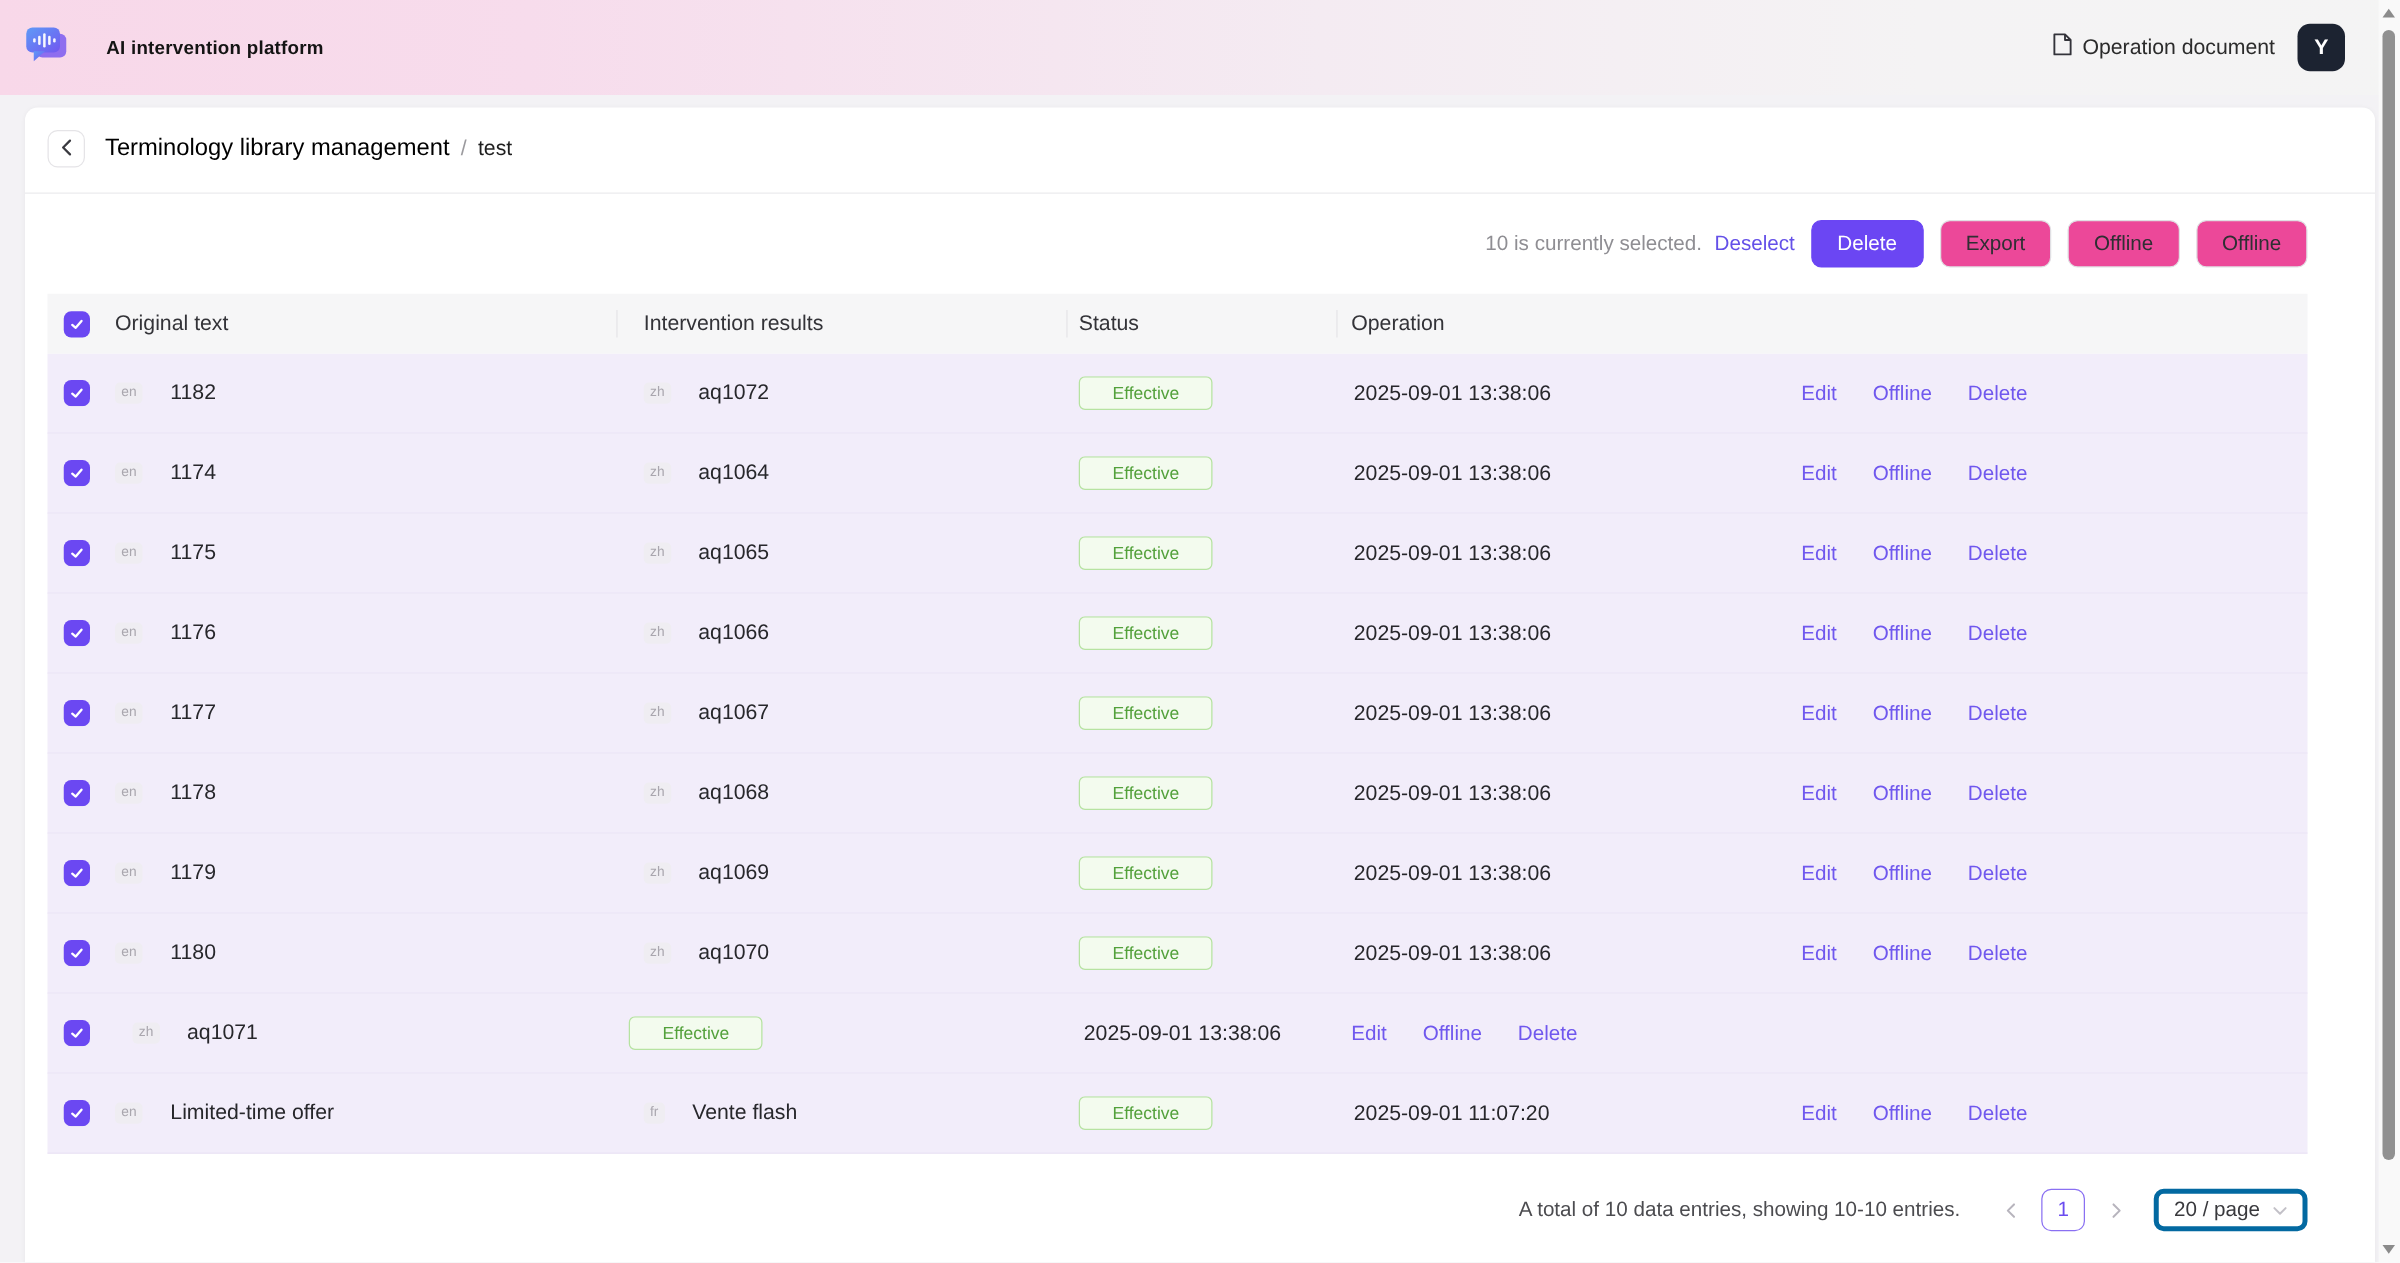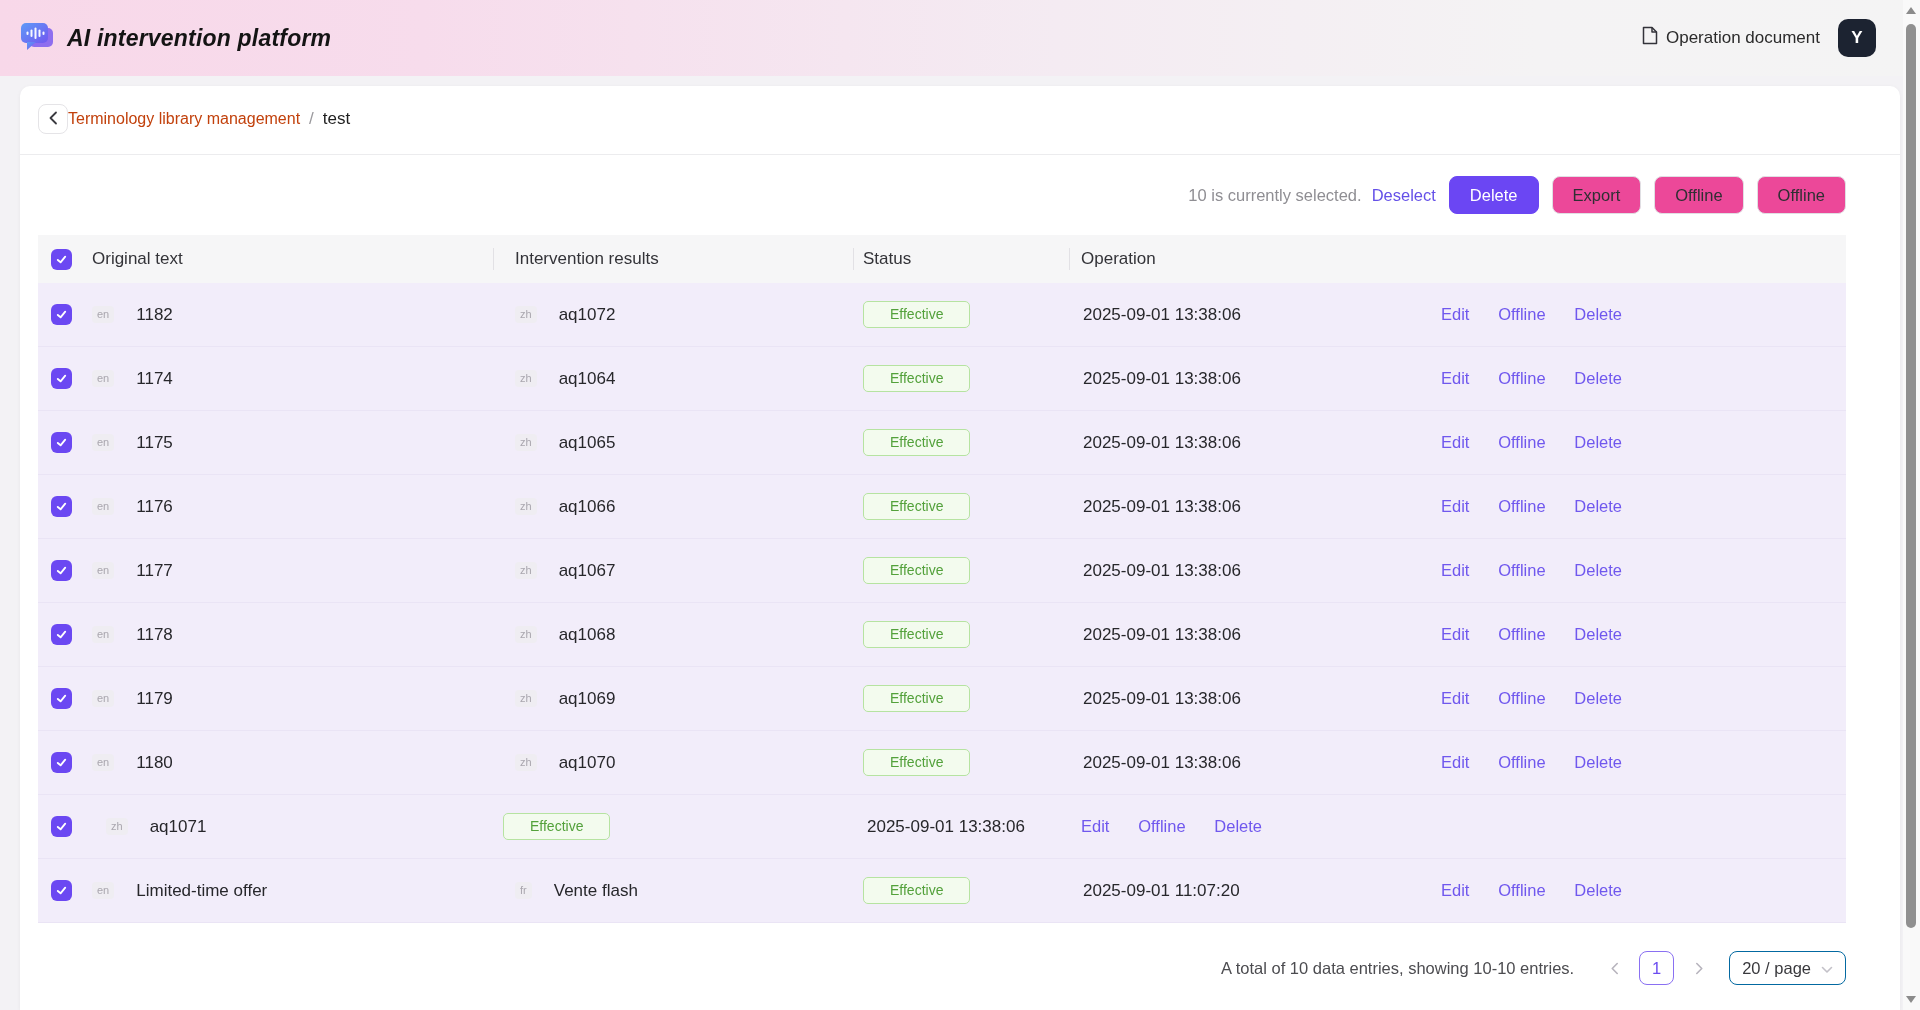--- a/index.html
+++ b/index.html
@@ -11,41 +11,41 @@
   .viewport { position:relative; width:1920px; height:1010px; overflow:hidden; }
 
   
   .topbar {
     position:absolute; top:0; left:0; width:1920px; height:76px;
     background:linear-gradient(90deg,#f8d8e9 0%,#f7dcec 22%,#f4ebf2 55%,#f4f3f4 80%,#f4f4f4 100%);
     display:flex; align-items:center; justify-content:space-between;
     padding:0 44px 0 20px;
   }
   .brand { display:flex; align-items:center; }
-  .brand h1 { font-size:23px; font-weight:700; color:#141414; margin-left:13px; letter-spacing:.2px;font-style:italic; }
+  .brand h1 { font-size:15px; font-weight:700; color:#141414; margin-left:31px; letter-spacing:.2px; }
   .topbar-right { display:flex; align-items:center; gap:18px; }
   .doc-link { display:flex; align-items:center; gap:8px; cursor:pointer; font-size:17px; color:#2b2b2b; }
   .avatar {
     width:38px; height:38px; border-radius:10px; background:#1c2331;
     color:#fff; font-size:17px; font-weight:600;
     display:flex; align-items:center; justify-content:center; cursor:pointer;
   }
 
   
   .card {
     position:absolute; top:86px; left:20px; width:1880px; height:924px;
     background:#fff; border-radius:10px 10px 0 0;
     box-shadow:0 1px 4px rgba(0,0,0,.05);
   }
   .breadcrumb-row { position:absolute; top:17px; left:18px; height:32px; display:flex; align-items:center; }
   .back-btn {
     width:30px; height:30px; border:1px solid #e5e4e7; border-radius:8px; background:#fff;
     display:flex; align-items:center; justify-content:center; cursor:pointer;
   }
-  .crumb-parent { margin-left:0; font-size:16px; color:#c2410c; cursor:pointer; }
+  .crumb-parent { margin-left:16px; font-size:19px; color:#000000; cursor:pointer; }
   .crumb-sep { margin:0 9px; font-size:17px; color:#9b9a9e; }
   .crumb-current { font-size:17px; color:#1f1f1f; }
   .divider { position:absolute; top:68px; left:0; right:0; height:1px; background:#ececee; }
 
   
   .toolbar { position:absolute; top:90px; right:54px; height:38px; display:flex; align-items:center; }
   .sel-text { font-size:16.5px; color:#8f8e93; }
   .deselect { font-size:16.5px; color:#6450e8; margin-left:10px; cursor:pointer; text-decoration:none; }
   .btn {
     height:38px; padding:0 20px; margin-left:13px; border-radius:8px;
@@ -88,21 +88,21 @@
   
   .pagination { position:absolute; top:865px; right:54px; height:34px; display:flex; align-items:center; }
   .total { font-size:16.5px; color:#4c4c50; margin-right:22px; }
   .page-arrow { width:22px; display:flex; align-items:center; justify-content:center; cursor:pointer; margin:0 7px; }
   .page-number {
     width:35px; height:34px; border:1px solid #8a70f2; border-radius:8px; color:#6b4cf0;
     font-size:16.5px; display:flex; align-items:center; justify-content:center;
     background:#fff; cursor:pointer; margin:0 7px;
   }
   .page-size {
-    height:34px; border:1px solid #0369a1; border-radius:8px; background:#fff;
+    height:34px; border:4px solid #0369a1; border-radius:8px; background:#fff;
     display:flex; align-items:center; gap:10px; padding:0 12px; margin-left:12px;
     font-size:16.5px; color:#39393d; cursor:pointer;
   }
 
   
   .scrollbar { position:absolute; top:0; right:0; width:17px; height:1010px; background:#f9f9f9; z-index:50; }
   .sb-thumb { position:absolute; left:3px; top:24px; width:10px; height:904px; background:#909090; border-radius:5px; }
   .sb-arrow-up, .sb-arrow-down { position:absolute; left:3px; width:0; height:0; border-left:5.5px solid transparent; border-right:5.5px solid transparent; }
   .sb-arrow-up { top:7px; border-bottom:7px solid #8b8b8b; }
   .sb-arrow-down { bottom:7px; border-top:7px solid #8b8b8b; }

